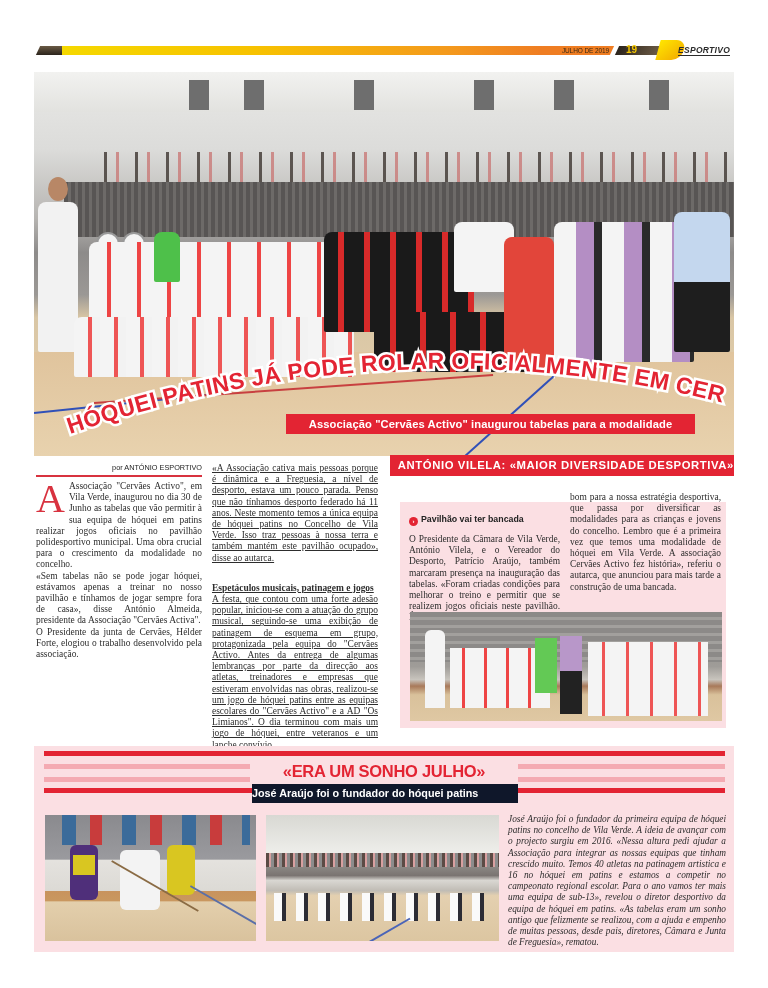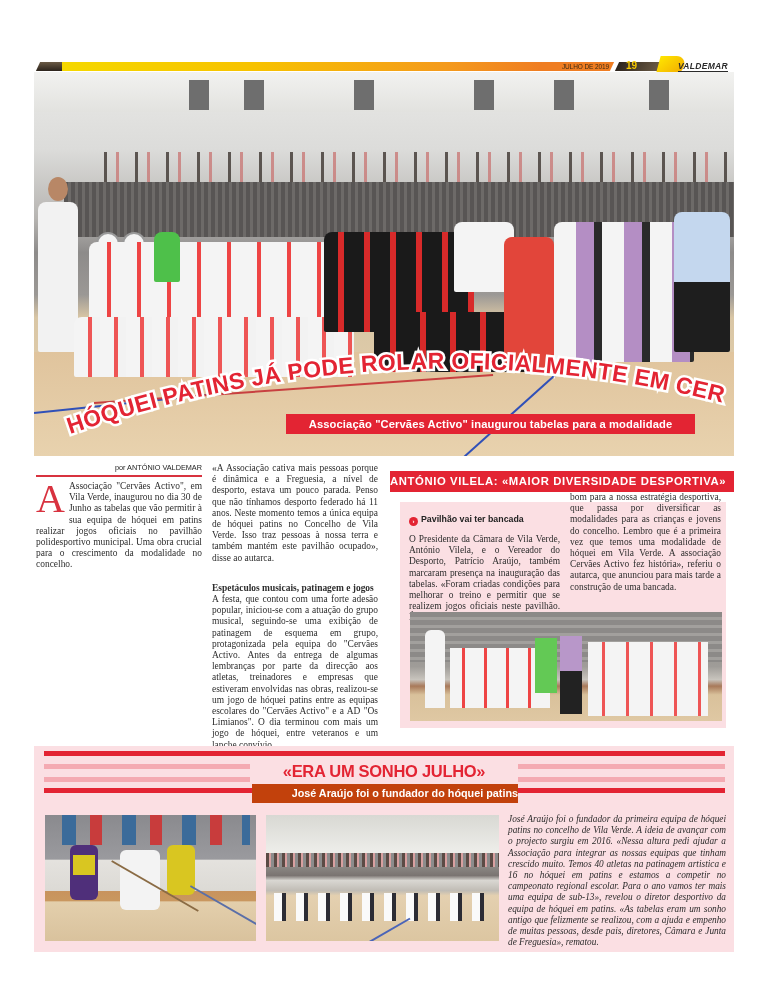--- a/index.html
+++ b/index.html
@@ -1,20 +1,20 @@
 <!DOCTYPE html>
 <html><head>
 <meta charset="utf-8">
 <style>
   * { box-sizing: border-box; margin: 0; padding: 0; }
   html, body { width: 768px; height: 988px; background: #ffffff; overflow: hidden; }
   body { position: relative; font-family: "Liberation Serif", "DejaVu Serif", serif; color: #2b2b2b; }
 
   
-  .header-band { position: absolute; left: 0; top: 56px; width: 768px; height: 26px; }
+  .header-band { position: absolute; left: 0; top: 40px; width: 768px; height: 26px; }
   .header-left-dark { position: absolute; left: 38px; top: 6px; width: 28px; height: 9px; background: linear-gradient(#6a5a45,#2c241c); transform: skewX(-25deg); }
   .header-bar { position: absolute; left: 62px; top: 6px; width: 480px; height: 9px; background: linear-gradient(90deg,#f5d800 0%,#f7c200 40%,#f49a1c 80%,#ef7d22 100%); }
   .header-bar-right { position: absolute; left: 540px; top: 6px; width: 72px; height: 9px; background: #ef7d22; transform: skewX(-25deg); }
   .header-date { position: absolute; left: 549px; top: 6px; width: 60px; height: 9px; font-family: "Liberation Sans", sans-serif; font-size: 6.5px; line-height: 9px; color: #3a2a14; text-align: right; letter-spacing: -0.1px; }
   .page-num-box { position: absolute; left: 617px; top: 6px; width: 42px; height: 9px; background: linear-gradient(90deg,#2c241c,#6a5a45); transform: skewX(-25deg); }
   .page-num { position: absolute; left: 626px; top: 4px; font-family: "Liberation Sans", sans-serif; font-size: 10px; line-height: 12px; color: #f5c800; font-weight: bold; }
   .logo { position: absolute; left: 656px; top: 0px; width: 78px; height: 22px; }
   .logo-d { position: absolute; left: 2px; top: 0px; width: 26px; height: 20px; background: linear-gradient(135deg,#ffe600,#f2a900); transform: skewX(-15deg); border-radius: 0 10px 10px 0; }
   .logo-text { position: absolute; left: 22px; top: 5px; font-family: "Liberation Sans", sans-serif; font-style: italic; font-weight: bold; font-size: 8.5px; color: #2b2b2b; letter-spacing: 0.3px; border-bottom: 1.5px solid #2b2b2b; line-height: 10px; }
 
@@ -39,56 +39,56 @@
 
   
   .col { position: absolute; font-size: 9.45px; line-height: 11.2px; text-align: justify; color: #2d2d2d; }
   .col p { margin: 0; text-indent: 0; }
   .byline { position: absolute; left: 36px; top: 463px; width: 166px; text-align: right; font-family: "Liberation Sans", sans-serif; font-size: 7.3px; color: #222; }
   .byline-rule { position: absolute; left: 36px; top: 475px; width: 166px; height: 1.5px; background: #d8323f; }
   .dropcap { float: left; font-size: 40px; line-height: 32px; color: #d8323f; margin: 2px 4px 0 0; font-family: "Liberation Serif", serif; }
   .subhead { font-weight: bold; }
 
   
-  .side-header { position: absolute; left: 390px; top: 471px; width: 344px; height: 21px; background: #e32433; color: #fff; font-family: "Liberation Sans", sans-serif; font-weight: bold; font-size: 11.3px; line-height: 21px; text-align: left; letter-spacing: 0.6px; }
+  .side-header { position: absolute; left: 390px; top: 455px; width: 344px; height: 21px; background: #e32433; color: #fff; font-family: "Liberation Sans", sans-serif; font-weight: bold; font-size: 11.3px; line-height: 21px; text-align: right; letter-spacing: 0.6px; }
   .side-box { position: absolute; left: 400px; top: 502px; width: 326px; height: 226px; background: #fbdfe3; }
   .side-sub { position: absolute; left: 409px; top: 513px; font-family: "Liberation Sans", sans-serif; font-weight: bold; font-size: 8.8px; color: #222; line-height: 12px; }
   .side-sub-icon { display: inline-block; width: 9px; height: 9px; border-radius: 50%; background: #e32433; color: #fff; font-size: 6px; line-height: 9px; text-align: center; vertical-align: -1px; margin-right: 3px; }
   .side-photo { position: absolute; left: 410px; top: 612px; width: 312px; height: 109px; overflow: hidden;
     background: linear-gradient(180deg,#8e8d8b 0%,#9f9c98 50%,#c8c4bd 62%,#a8795a 68%,#d9c19b 76%,#dfc8a3 100%); }
   .side-photo .stripes { position: absolute; left: 0; top: 0; width: 100%; height: 50px; background: repeating-linear-gradient(180deg,#8c8a88 0 5px,#a2a09d 5px 8px); }
 
   
   .bottom-box { position: absolute; left: 34px; top: 746px; width: 700px; height: 206px; background: #fbdfe3; }
   .b-rule-top { position: absolute; left: 44px; top: 751px; width: 681px; height: 4.5px; background: #e32433; }
   .b-rule-light1 { position: absolute; height: 5px; background: #f4aab2; }
   .b-rule-bot { position: absolute; left: 44px; top: 788px; width: 681px; height: 4.5px; background: #e32433; }
   .b-title { position: absolute; left: 244px; top: 761px; width: 280px; text-align: center; font-family: "Liberation Sans", sans-serif; font-weight: bold; font-size: 16.5px; line-height: 20px; color: #e32433; letter-spacing: -0.3px; }
-  .b-sub { position: absolute; left: 252px; top: 784px; width: 266px; height: 19px; background: #c2410c; color: #fff; font-family: "Liberation Sans", sans-serif; font-weight: bold; font-size: 10.8px; line-height: 19px; text-align: right; }
+  .b-sub { position: absolute; left: 252px; top: 784px; width: 266px; height: 19px; background: #0f172a; color: #fff; font-family: "Liberation Sans", sans-serif; font-weight: bold; font-size: 10.8px; line-height: 19px; text-align: left; }
   .b-photo1 { position: absolute; left: 45px; top: 815px; width: 211px; height: 126px; overflow: hidden;
     background: linear-gradient(180deg,#8a8a8e 0%,#9a9a9e 35%,#e4e2de 36%,#dcdad5 60%,#c8935d 60%,#c9975f 68%,#e3cfac 69%,#d9c29d 100%); }
   .b-photo2 { position: absolute; left: 266px; top: 815px; width: 233px; height: 126px; overflow: hidden;
     background: linear-gradient(180deg,#d8d8d3 0%,#eeeeea 30%,#8e8b87 40%,#7a7471 48%,#d9d7d2 52%,#c0bcb5 60%,#e4d0b0 64%,#dcc6a1 100%); }
   .b-text { position: absolute; left: 508px; top: 814px; width: 218px; font-size: 9.3px; line-height: 11.2px; text-align: justify; font-style: italic; }
 
   .fig { position: absolute; }
 </style>
 </head>
 <body>
 
 <div class="header-band">
   <div class="header-left-dark"></div>
   <div class="header-bar"></div>
   <div class="header-bar-right"></div>
   <div class="header-date">JULHO DE 2019</div>
   <div class="page-num-box"></div>
   <div class="page-num">19</div>
   <div class="logo">
     <div class="logo-d"></div>
-    <div class="logo-text">VALDEMAR</div>
+    <div class="logo-text">ESPORTIVO</div>
   </div>
 </div>
 
 <div class="main-photo">
   <div class="photo-roof"></div>
   <div class="photo-window" style="left:155px"></div>
   <div class="photo-window" style="left:210px"></div>
   <div class="photo-window" style="left:320px"></div>
   <div class="photo-window" style="left:440px"></div>
   <div class="photo-window" style="left:520px"></div>
@@ -116,27 +116,29 @@
 </div>
 
 <svg class="headline-arc" viewBox="0 0 670 100">
   <defs>
     <path id="arcPath" d="M 10 92 Q 335 -20 660 60" fill="none"></path>
   </defs>
   <text><textPath href="#arcPath">HÓQUEI PATINS JÁ PODE ROLAR OFICIALMENTE EM CERVÃES</textPath></text>
 </svg>
 <div class="subheadline">Associação "Cervães Activo" inaugurou tabelas para a modalidade</div>
 
-<div class="byline">por ANTÓNIO VALDEMAR</div>
+<div class="byline">por ANTÓNIO ESPORTIVO</div>
 <div class="byline-rule"></div>
 <div class="col" style="left:36px;top:481px;width:166px;">
   <p><span class="dropcap">A</span><span>Associação "Cervães Activo", em Vila Verde, inaugurou no dia 30 de Junho as tabelas que vão permitir à sua equipa de hóquei em patins realizar jogos oficiais no pavilhão polidesportivo municipal. Uma obra crucial para o crescimento da modalidade no concelho.</span></p>
+  <p>«Sem tabelas não se pode jogar hóquei, estávamos apenas a treinar no nosso pavilhão e tínhamos de jogar sempre fora de casa», disse António Almeida, presidente da Associação "Cervães Activa".</p>
+  <p>O Presidente da junta de Cervães, Hélder Forte, elogiou o trabalho desenvolvido pela associação.</p>
 </div>
 
-<div class="col" style="left:212px;top:463px;width:166px;">
+<div class="col" style="left:212px;top:463px;width:166px;text-decoration:underline;">
   <p>«A Associação cativa mais pessoas porque é dinâmica e a Freguesia, a nível de desporto, estava um pouco parada. Penso que não tínhamos desporto federado há 11 anos. Neste momento temos a única equipa de hóquei patins no Concelho de Vila Verde. Isso traz pessoas à nossa terra e também mantém este pavilhão ocupado», disse ao autarca.</p>
   <p class="subhead" style="margin-top:19px">Espetáculos musicais, patinagem e jogos</p>
   <p>A festa, que contou com uma forte adesão popular, iniciou-se com a atuação do grupo musical, seguindo-se uma exibição de patinagem de esquema em grupo, protagonizada pela equipa do "Cervães Activo. Antes da entrega de algumas lembranças por parte da direcção aos atletas, treinadores e empresas que estiveram envolvidas nas obras, realizou-se um jogo de hóquei patins entre as equipas escolares do "Cervães Activo" e a AD "Os Limianos". O dia terminou com mais um jogo de hóquei, entre veteranos e um lanche convívio.</p>
 </div>
 
 <div class="side-header">ANTÓNIO VILELA: «MAIOR DIVERSIDADE DESPORTIVA»</div>
 <div class="side-box"></div>
 <div class="side-sub">
   <span class="side-sub-icon">›</span><span>Pavilhão vai ter bancada</span>
 </div>

